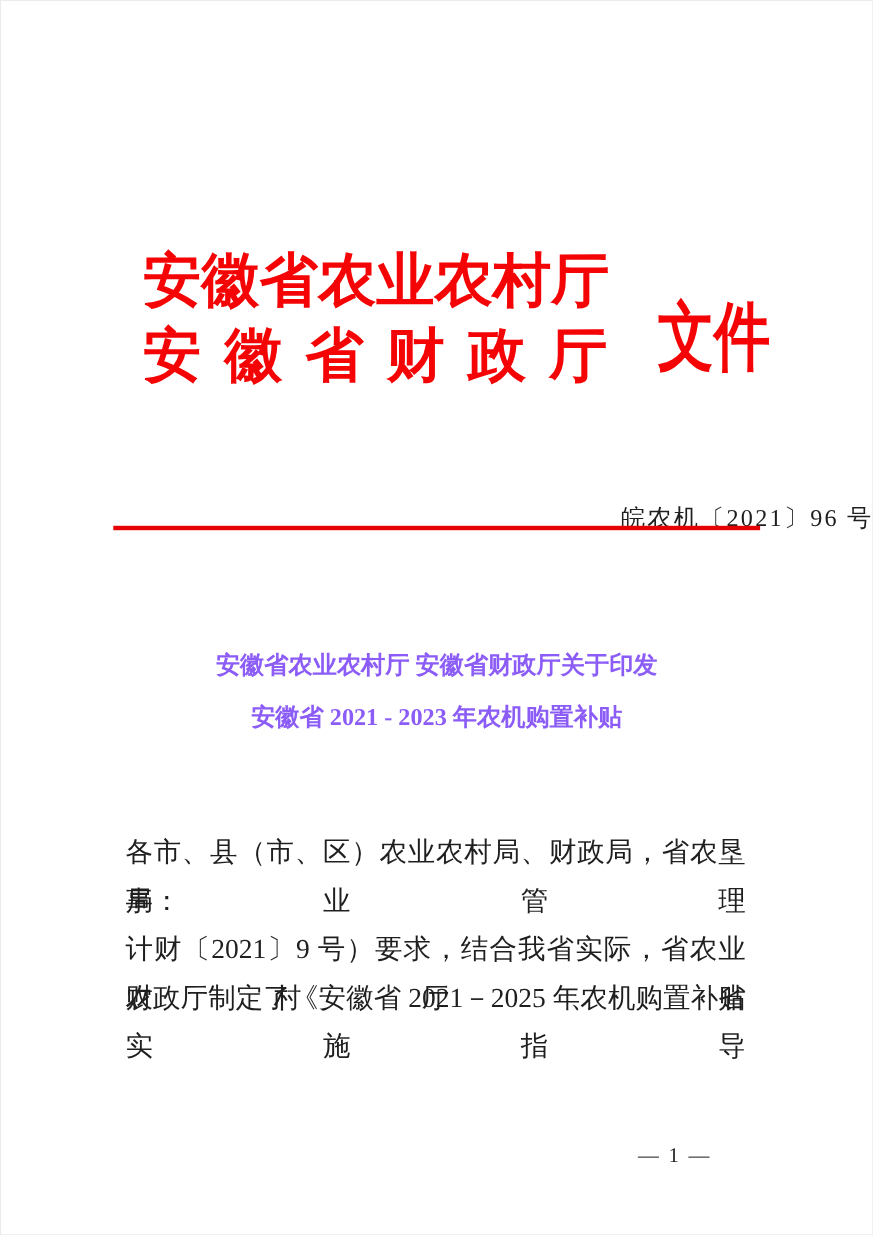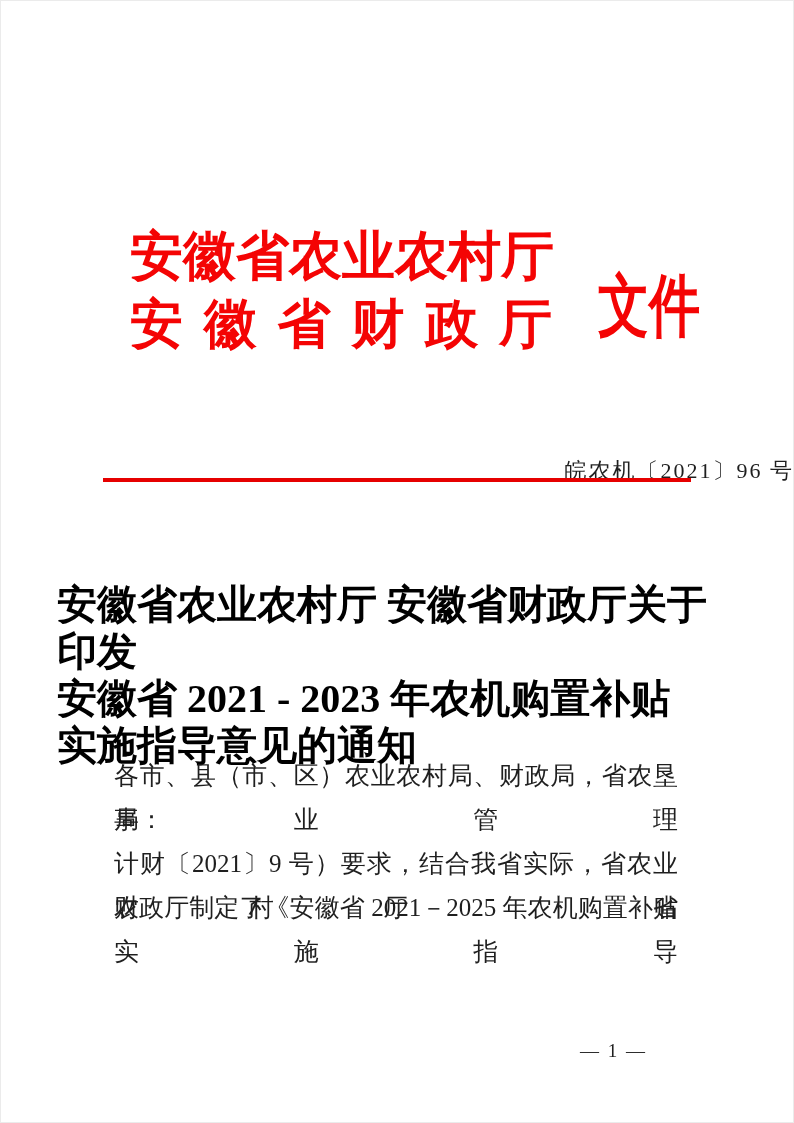--- a/index.html
+++ b/index.html
@@ -67,24 +67,25 @@
     height: 4px;
     background: var(--rule-red, #e60000);
   }
 
   
   .title {
     position: absolute;
     top: 581px;
     left: 57px;
     width: 680px;
+    text-align: center;
     font-weight: bold;
-    font-size: 40px;
+    font-size: 22px;
     line-height: 47px;
-    color: #000000;
+    color: #8b5cf6;
   }
 
   
   .body-text {
     position: absolute;
     top: 754px;
     left: 114px;
     width: 564px;
     font-size: 25px;
   }
@@ -137,21 +138,20 @@
     <div class="doc-type">文件</div>
   </div>
 
   <div class="doc-number">皖农机〔2021〕96 号</div>
 
   <div class="red-rule"></div>
 
   <div class="title">
     <div class="title-line">安徽省农业农村厅 安徽省财政厅关于印发</div>
     <div class="title-line">安徽省 2021 - 2023 年农机购置补贴</div>
-    <div class="title-line">实施指导意见的通知</div>
   </div>
 
   <div class="body-text">
     <div class="body-line just">各市、县（市、区）农业农村局、财政局，省农垦事业管理</div>
     <div class="body-line">局：</div>
     <div class="body-line just">计财〔2021〕9 号）要求，结合我省实际，省农业农村厅、省</div>
     <div class="body-line just">财政厅制定了《安徽省 2021－2025 年农机购置补贴实施指导</div>
   </div>
 
   <div class="page-number">— 1 —</div>

